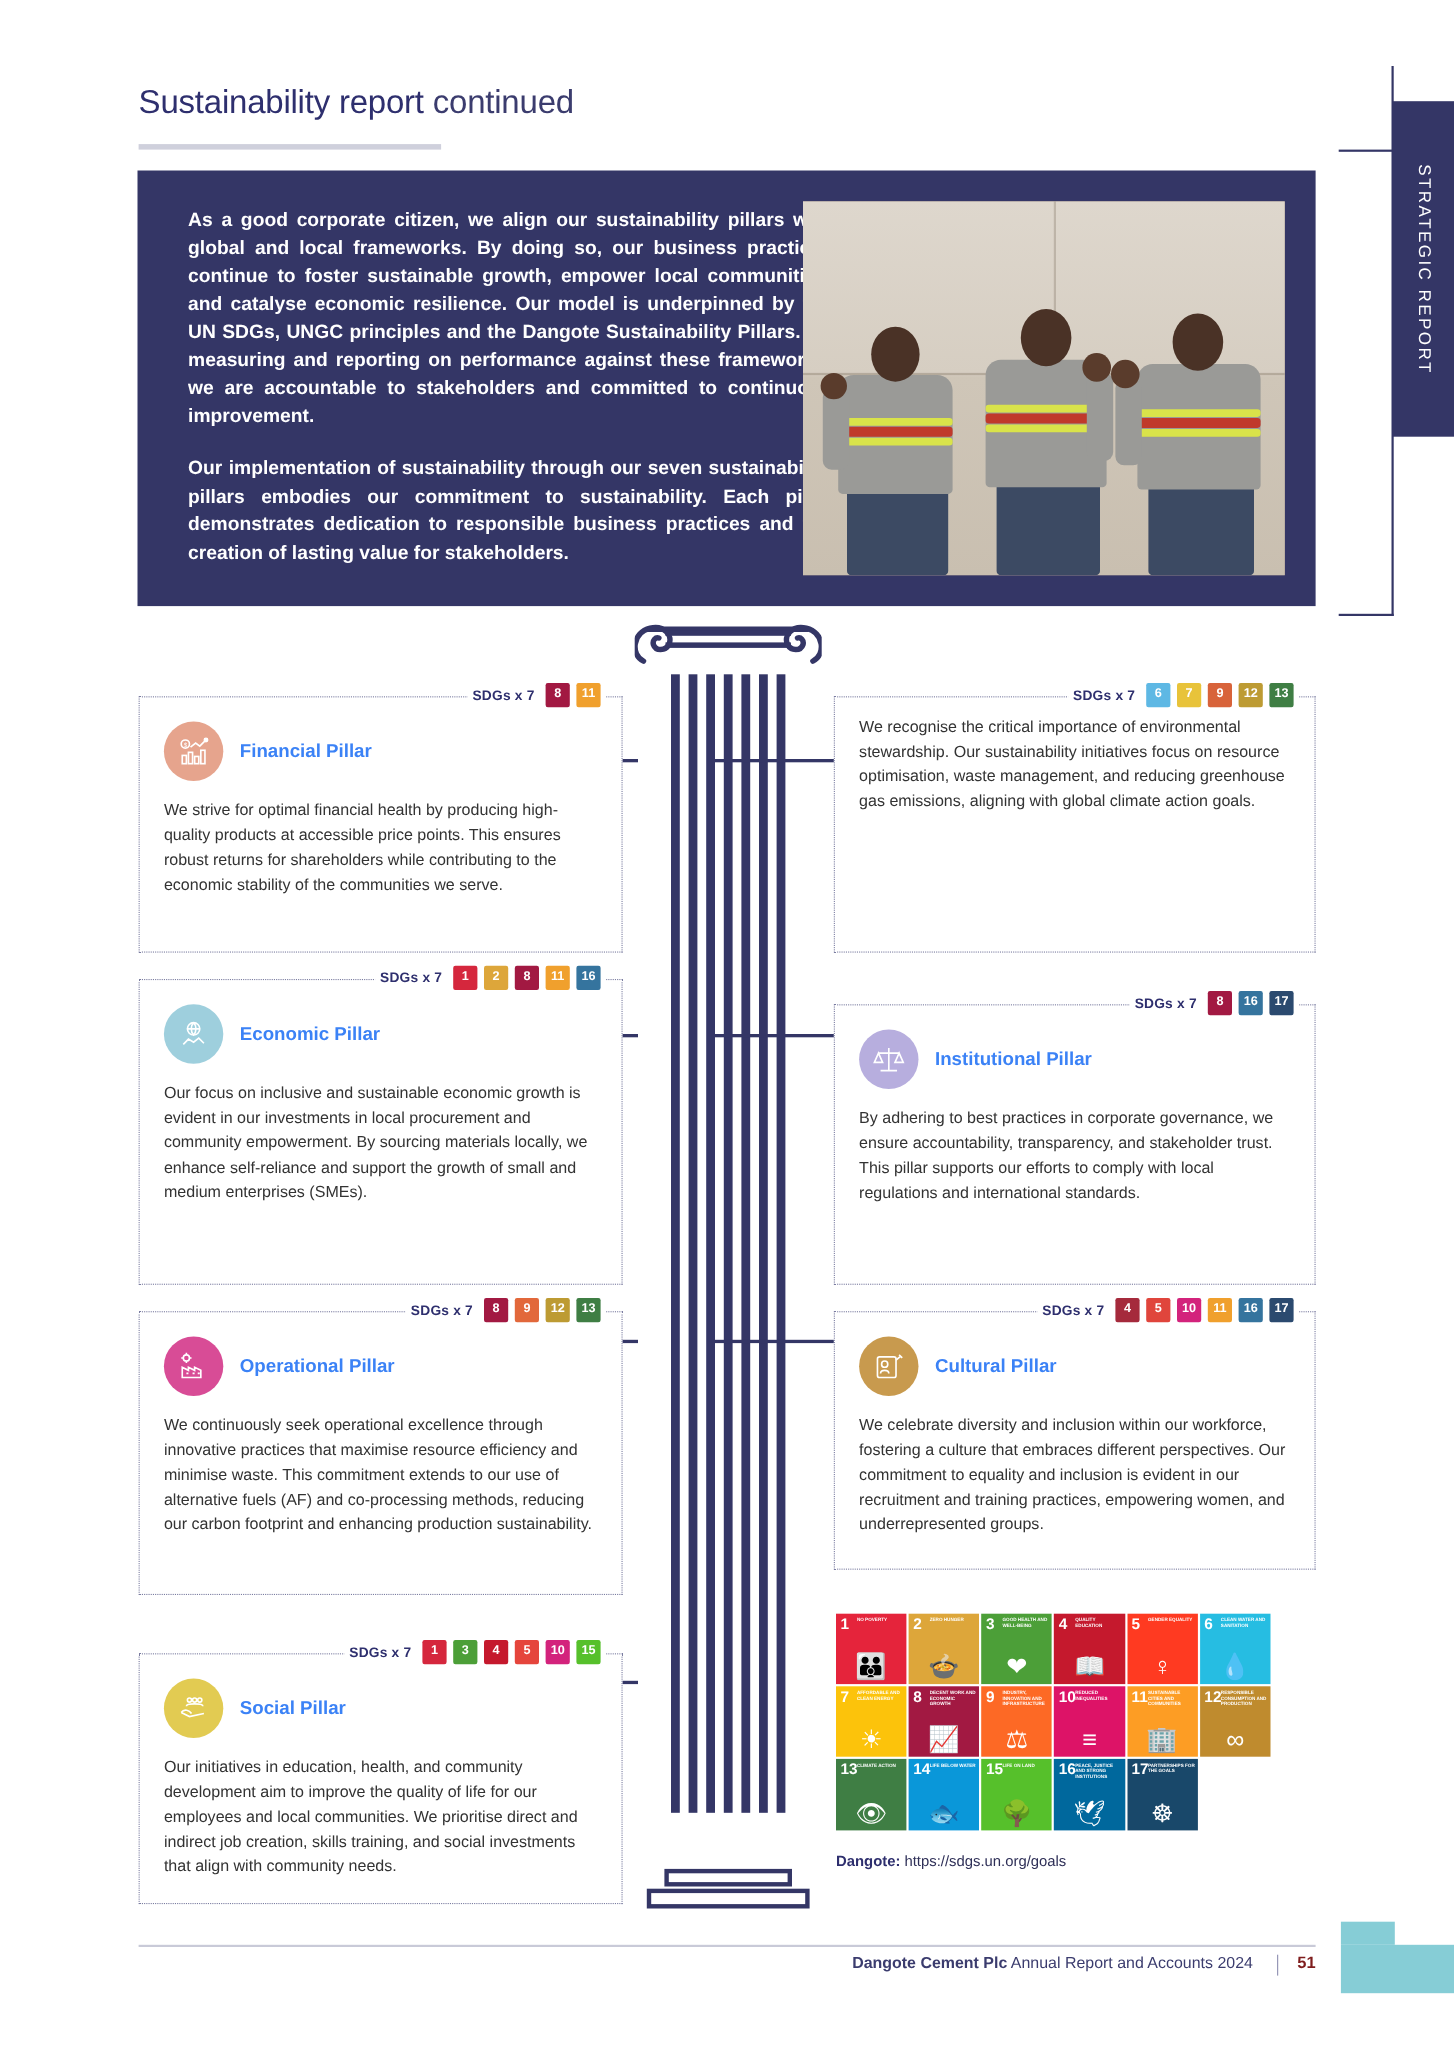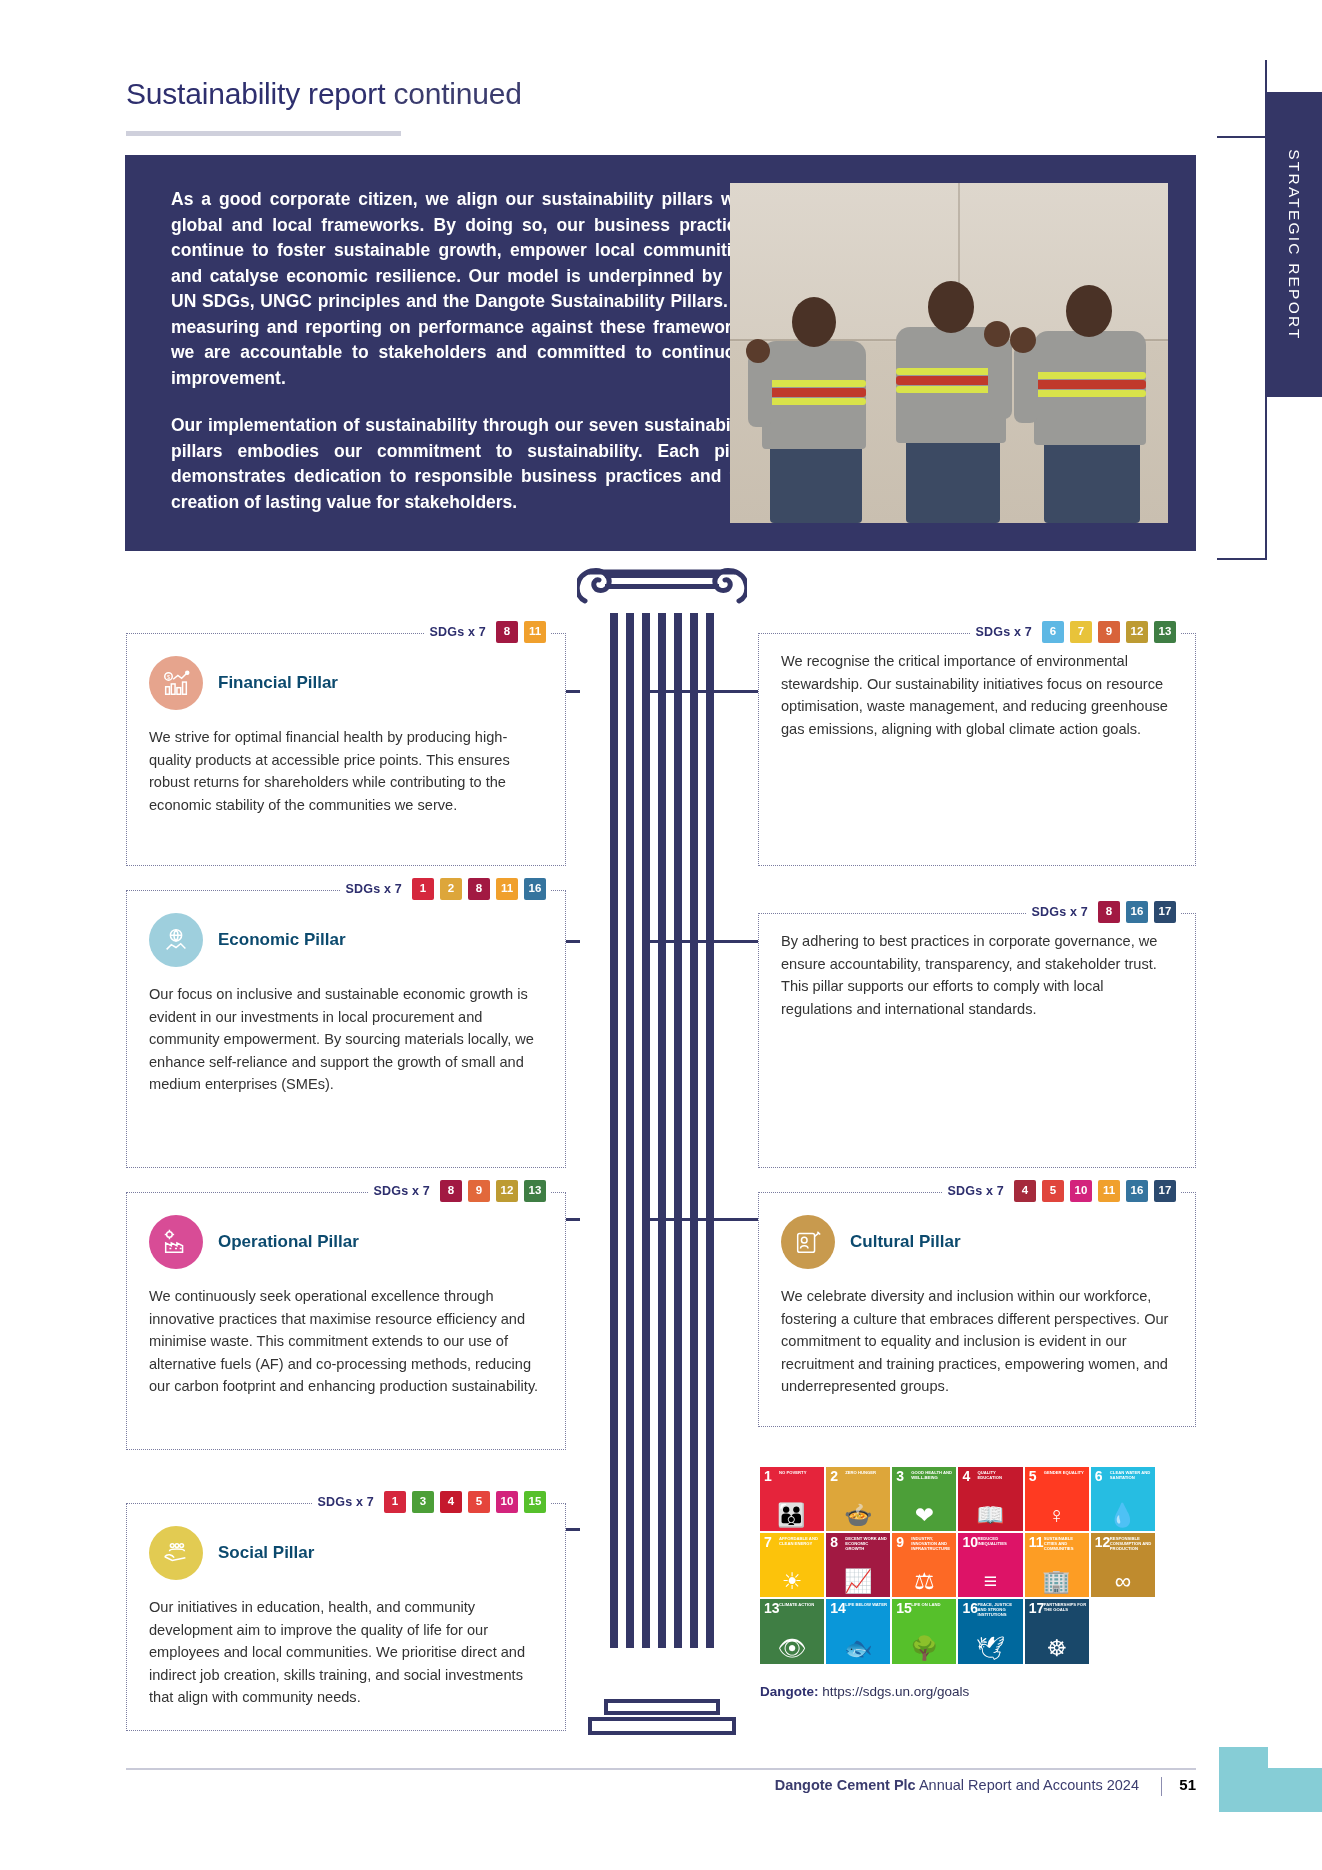--- a/index.html
+++ b/index.html
@@ -108,21 +108,21 @@
     width:22px; height:22px; border-radius:2px; color:#fff;
     font-size:11.5px; font-weight:bold; display:flex;
     align-items:center; justify-content:center; line-height:1;
   }
   .card-head{ display:flex; align-items:center; gap:15px; padding:22px 22px 0 22px; }
   .icon-circle{
     width:54px; height:54px; border-radius:50%;
     display:flex; align-items:center; justify-content:center; flex:none;
   }
   .icon-circle svg{ width:30px; height:30px; }
-  .card-title{ font-size:17px; font-weight:bold; color:#0c4a6e; }
+  .card-title{ font-size:17px; font-weight:bold; color:#3b82f6; }
   .card-body{
     padding:16px 22px 18px 22px; font-size:14.6px; line-height:22.5px;
     color:#333; font-weight:normal;
   }
 
   
   .connector{ position:absolute; background:#343666; height:3px; }
 
   
   .sdg-grid{
@@ -146,21 +146,21 @@
     background:#c9cad8;
   }
   .footer-text{
     position:absolute; right:183px; top:1777px; font-size:14.5px; color:#3b3c6e;
   }
   .footer-text b{ font-weight:bold; }
   .footer-sep{
     position:absolute; right:160px; top:1777px; width:1.5px; height:19px; background:#8c8db0;
   }
   .footer-page{
-    position:absolute; right:126px; top:1776px; font-size:15px; font-weight:bold; color:#000000;
+    position:absolute; right:126px; top:1776px; font-size:15px; font-weight:bold; color:#7f1d1d;
   }
   .footer-deco{
     position:absolute; right:0; top:1768px; width:103px; height:44px; background:#86cdd6;
   }
   .footer-deco2{
     position:absolute; right:54px; top:1747px; width:49px; height:21px; background:#86cdd6;
   }
 </style>
 </head>
 <body>
@@ -312,20 +312,30 @@
   <div class="card-body">Our focus on inclusive and sustainable economic growth is evident in our investments in local procurement and community empowerment. By sourcing materials locally, we enhance self-reliance and support the growth of small and medium enterprises (SMEs).</div>
 </div>
 
 <div class="card" style="left:758px; top:913px; width:438px; height:255px;">
   <div class="sdg-row">
     <span class="sdg-label">SDGs x 7</span>
     <span class="sdg-badge" style="background:#a21942">8</span>
     <span class="sdg-badge" style="background:#35749e">16</span>
     <span class="sdg-badge" style="background:#2b4a6f">17</span>
   </div>
+  <div class="card-head">
+    <div class="icon-circle" style="background:#b7aede">
+      <svg viewBox="0 0 32 32" fill="none" stroke="#fff" stroke-width="1.6">
+        <path d="M16 5 V27 M8 27 H24 M6 10 H26"></path>
+        <path d="M6 10 L2 19 H10 Z"></path>
+          <path d="M26 10 L22 19 H30 Z"></path>
+      </svg>
+    </div>
+    <div class="card-title">Institutional Pillar</div>
+  </div>
   <div class="card-body">By adhering to best practices in corporate governance, we ensure accountability, transparency, and stakeholder trust. This pillar supports our efforts to comply with local regulations and international standards.</div>
 </div>
 
 <div class="card" style="left:126px; top:1192px; width:440px; height:258px;">
   <div class="sdg-row">
     <span class="sdg-label">SDGs x 7</span>
     <span class="sdg-badge" style="background:#a21942">8</span>
     <span class="sdg-badge" style="background:#e2683b">9</span>
     <span class="sdg-badge" style="background:#bd9b33">12</span>
     <span class="sdg-badge" style="background:#3f7e44">13</span>

